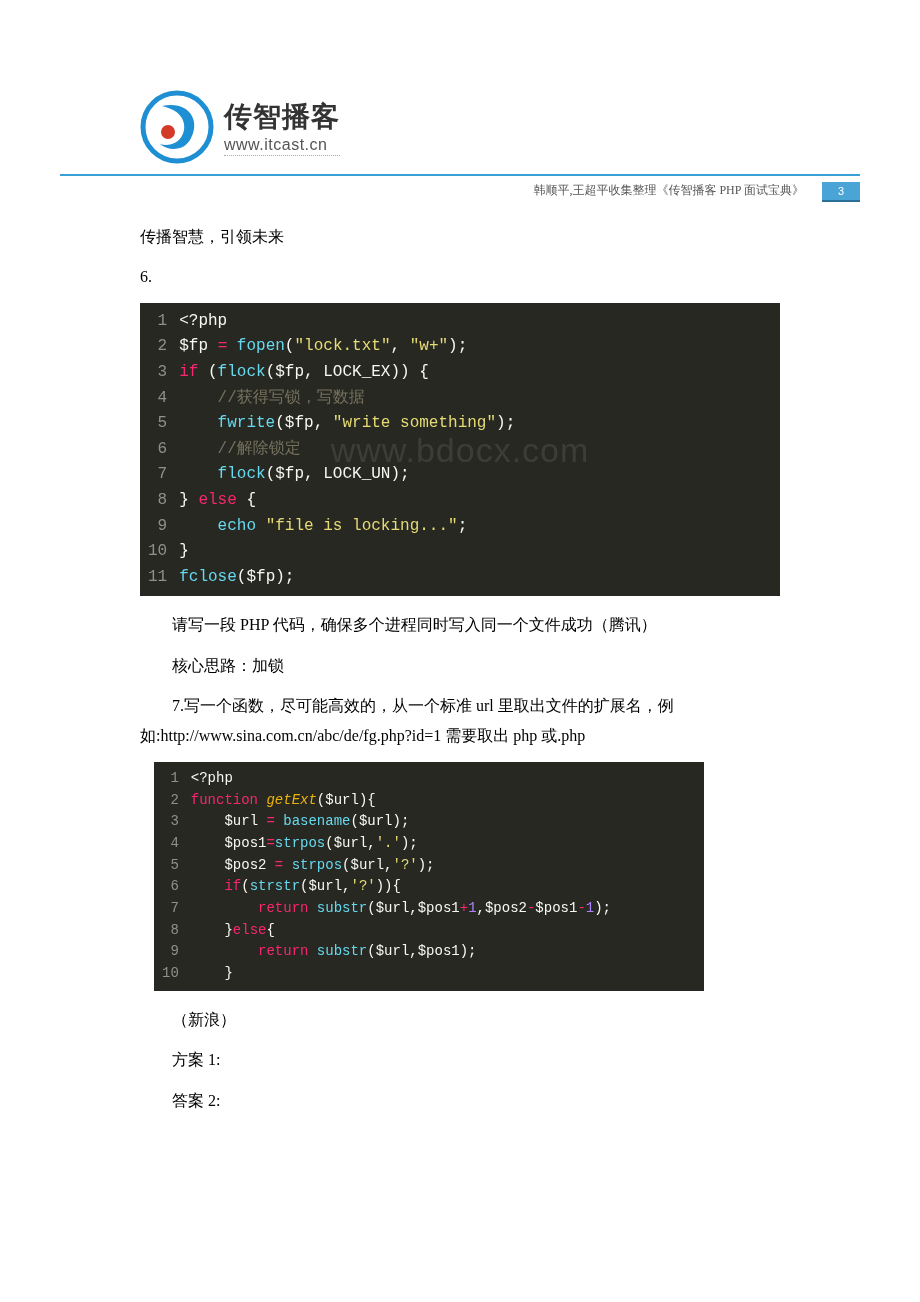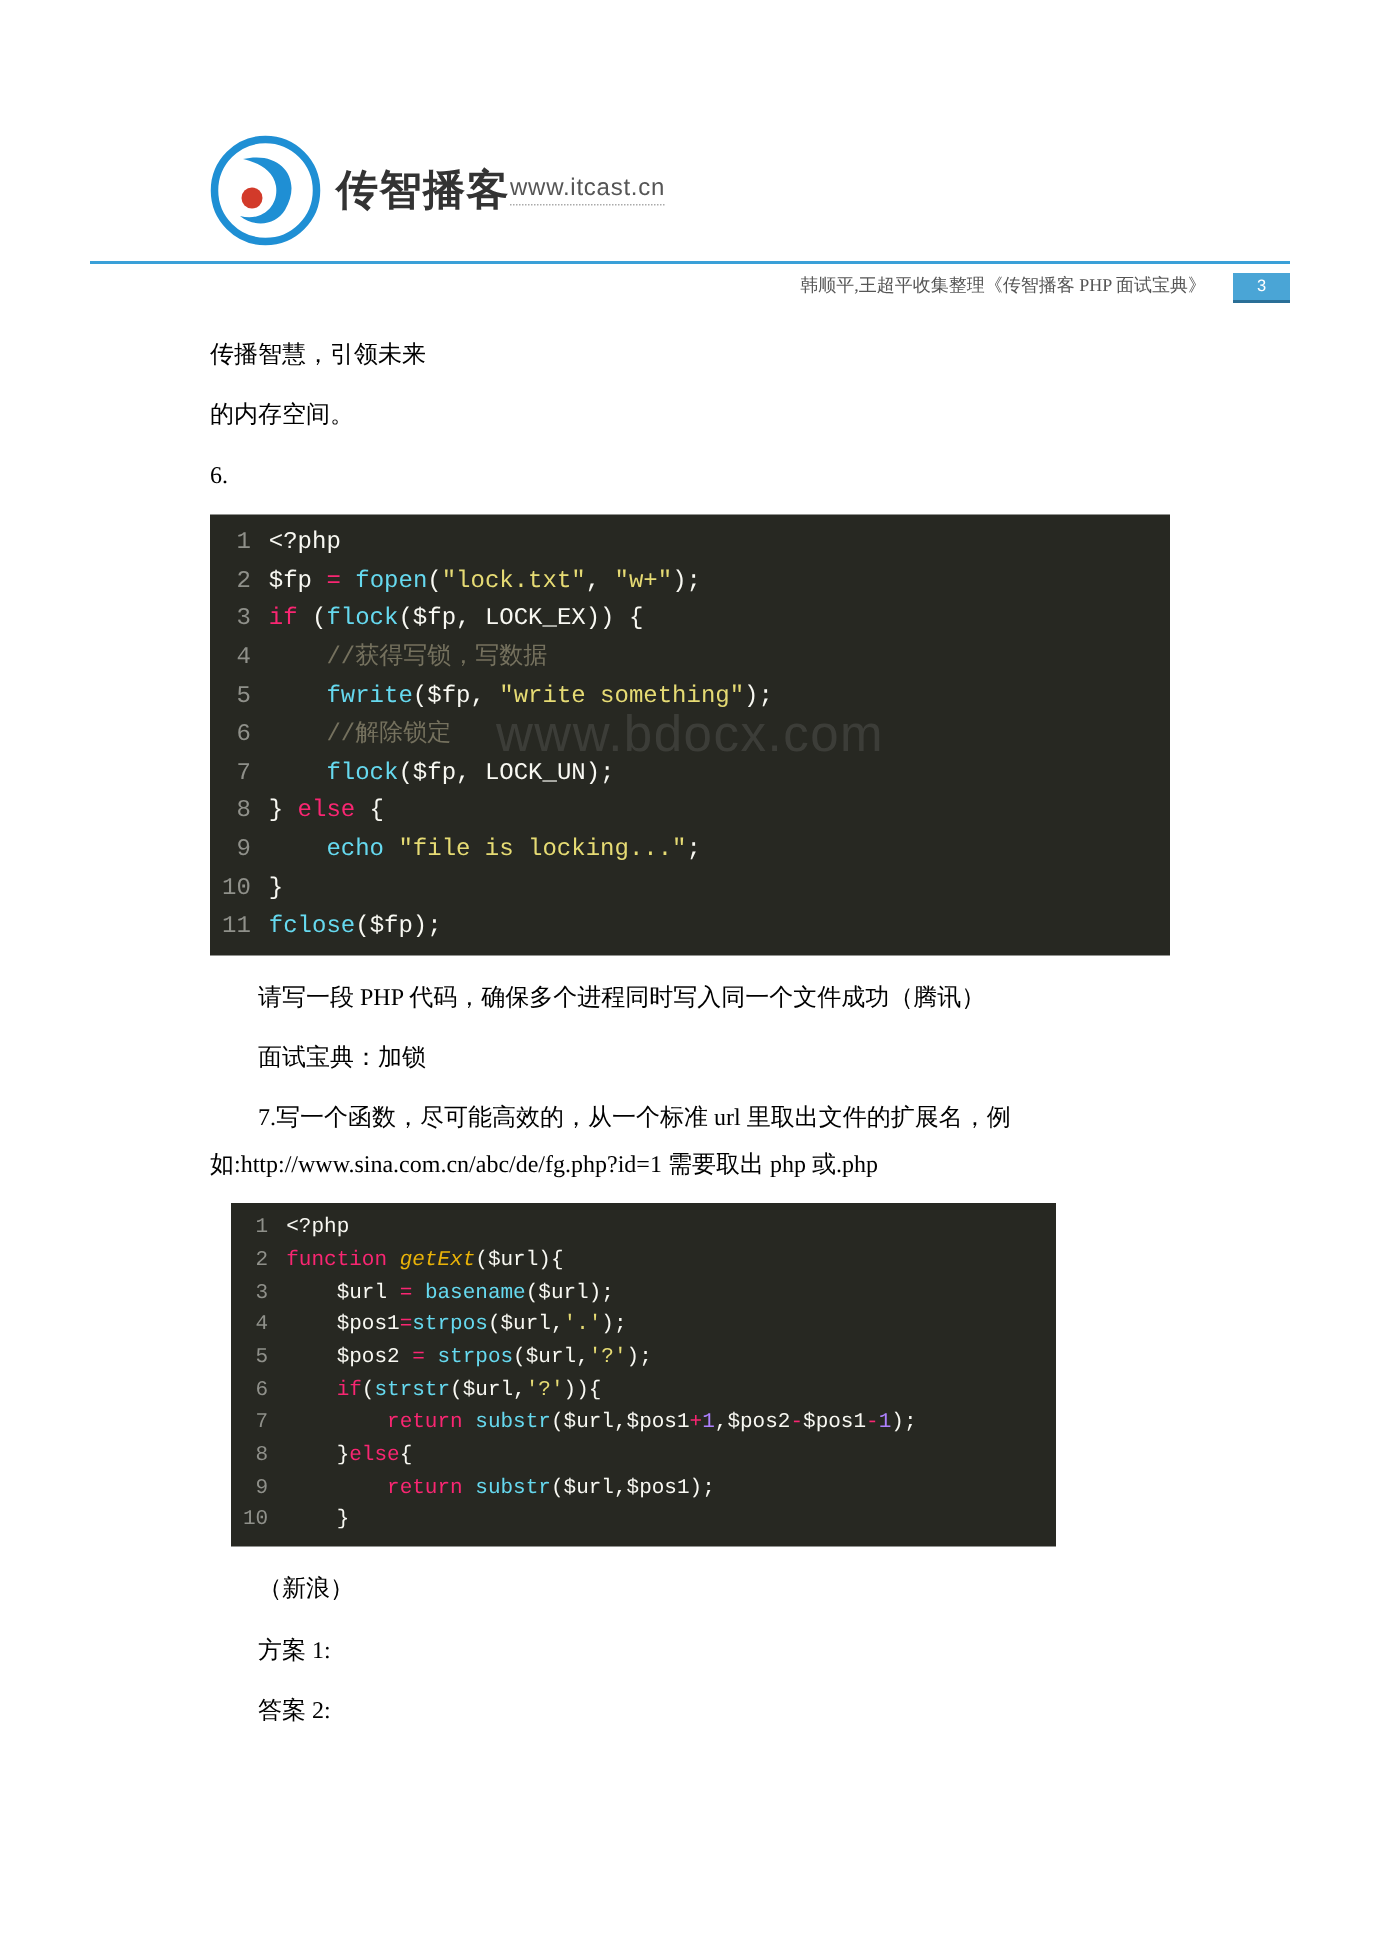--- a/index.html
+++ b/index.html
@@ -21,22 +21,21 @@
   }
   .logo-block {
     display: flex;
     align-items: center;
     gap: 10px;
     padding-left: 80px;
   }
   .logo-icon svg { display: block; }
   .logo-text {
     display: flex;
-    flex-direction: row;
-    align-items: center;
+    flex-direction: column;
   }
   .logo-cn {
     font-family: "SimHei", "黑体", sans-serif;
     font-size: 28px;
     font-weight: bold;
     letter-spacing: 1px;
     color: #333;
   }
   .logo-url {
     font-family: Arial, sans-serif;
@@ -145,21 +144,20 @@
   </div>
 
   <div class="sub-header">
     <span>韩顺平,王超平收集整理《传智播客 PHP 面试宝典》</span>
     <span class="page-num-box">3</span>
   </div>
 
   <div class="body-text">
 
     <div class="para">传播智慧，引领未来</div>
-    <div class="para">的内存空间。</div>
     <div class="para">6.</div>
 
     <div class="code-block-wrap">
       <div class="code-block">
         <div class="gutter">
             <div>1</div>
             <div>2</div>
             <div>3</div>
             <div>4</div>
             <div>5</div>
@@ -169,21 +167,21 @@
             <div>9</div>
             <div>10</div>
             <div>11</div>
           </div>
         <div class="code"><div><span class="tok-tag">&lt;?php</span></div><div><span class="tok-var">$fp</span><span class="tok-pun"> </span><span class="tok-op">=</span><span class="tok-pun"> </span><span class="tok-fn">fopen</span><span class="tok-pun">(</span><span class="tok-str">"lock.txt"</span><span class="tok-pun">, </span><span class="tok-str">"w+"</span><span class="tok-pun">);</span></div><div><span class="tok-kw">if</span><span class="tok-pun"> (</span><span class="tok-fn">flock</span><span class="tok-pun">(</span><span class="tok-var">$fp</span><span class="tok-pun">, LOCK_EX)) {</span></div><div><span class="tok-pun">    </span><span class="tok-cmt">//获得写锁，写数据</span></div><div><span class="tok-pun">    </span><span class="tok-fn">fwrite</span><span class="tok-pun">(</span><span class="tok-var">$fp</span><span class="tok-pun">, </span><span class="tok-str">"write something"</span><span class="tok-pun">);</span></div><div><span class="tok-pun">    </span><span class="tok-cmt">//解除锁定</span></div><div><span class="tok-pun">    </span><span class="tok-fn">flock</span><span class="tok-pun">(</span><span class="tok-var">$fp</span><span class="tok-pun">, LOCK_UN);</span></div><div><span class="tok-pun">} </span><span class="tok-kw">else</span><span class="tok-pun"> {</span></div><div><span class="tok-pun">    </span><span class="tok-fn">echo</span><span class="tok-pun"> </span><span class="tok-str">"file is locking..."</span><span class="tok-pun">;</span></div><div><span class="tok-pun">}</span></div><div><span class="tok-fn">fclose</span><span class="tok-pun">(</span><span class="tok-var">$fp</span><span class="tok-pun">);</span></div></div>
       </div>
       <div class="watermark">www.bdocx.com</div>
     </div>
 
     <div class="para indent">请写一段 PHP 代码，确保多个进程同时写入同一个文件成功（腾讯）</div>
-    <div class="para indent">面试宝典：加锁</div>
+    <div class="para indent">核心思路：加锁</div>
     <div class="para indent">7.写一个函数，尽可能高效的，从一个标准 url 里取出文件的扩展名，例如:http://www.sina.com.cn/abc/de/fg.php?id=1 需要取出 php 或.php</div>
 
     <div class="code-block small" style="margin-left:14px;width:86%;">
       <div class="gutter">
           <div>1</div>
           <div>2</div>
           <div>3</div>
           <div>4</div>
           <div>5</div>
           <div>6</div>

